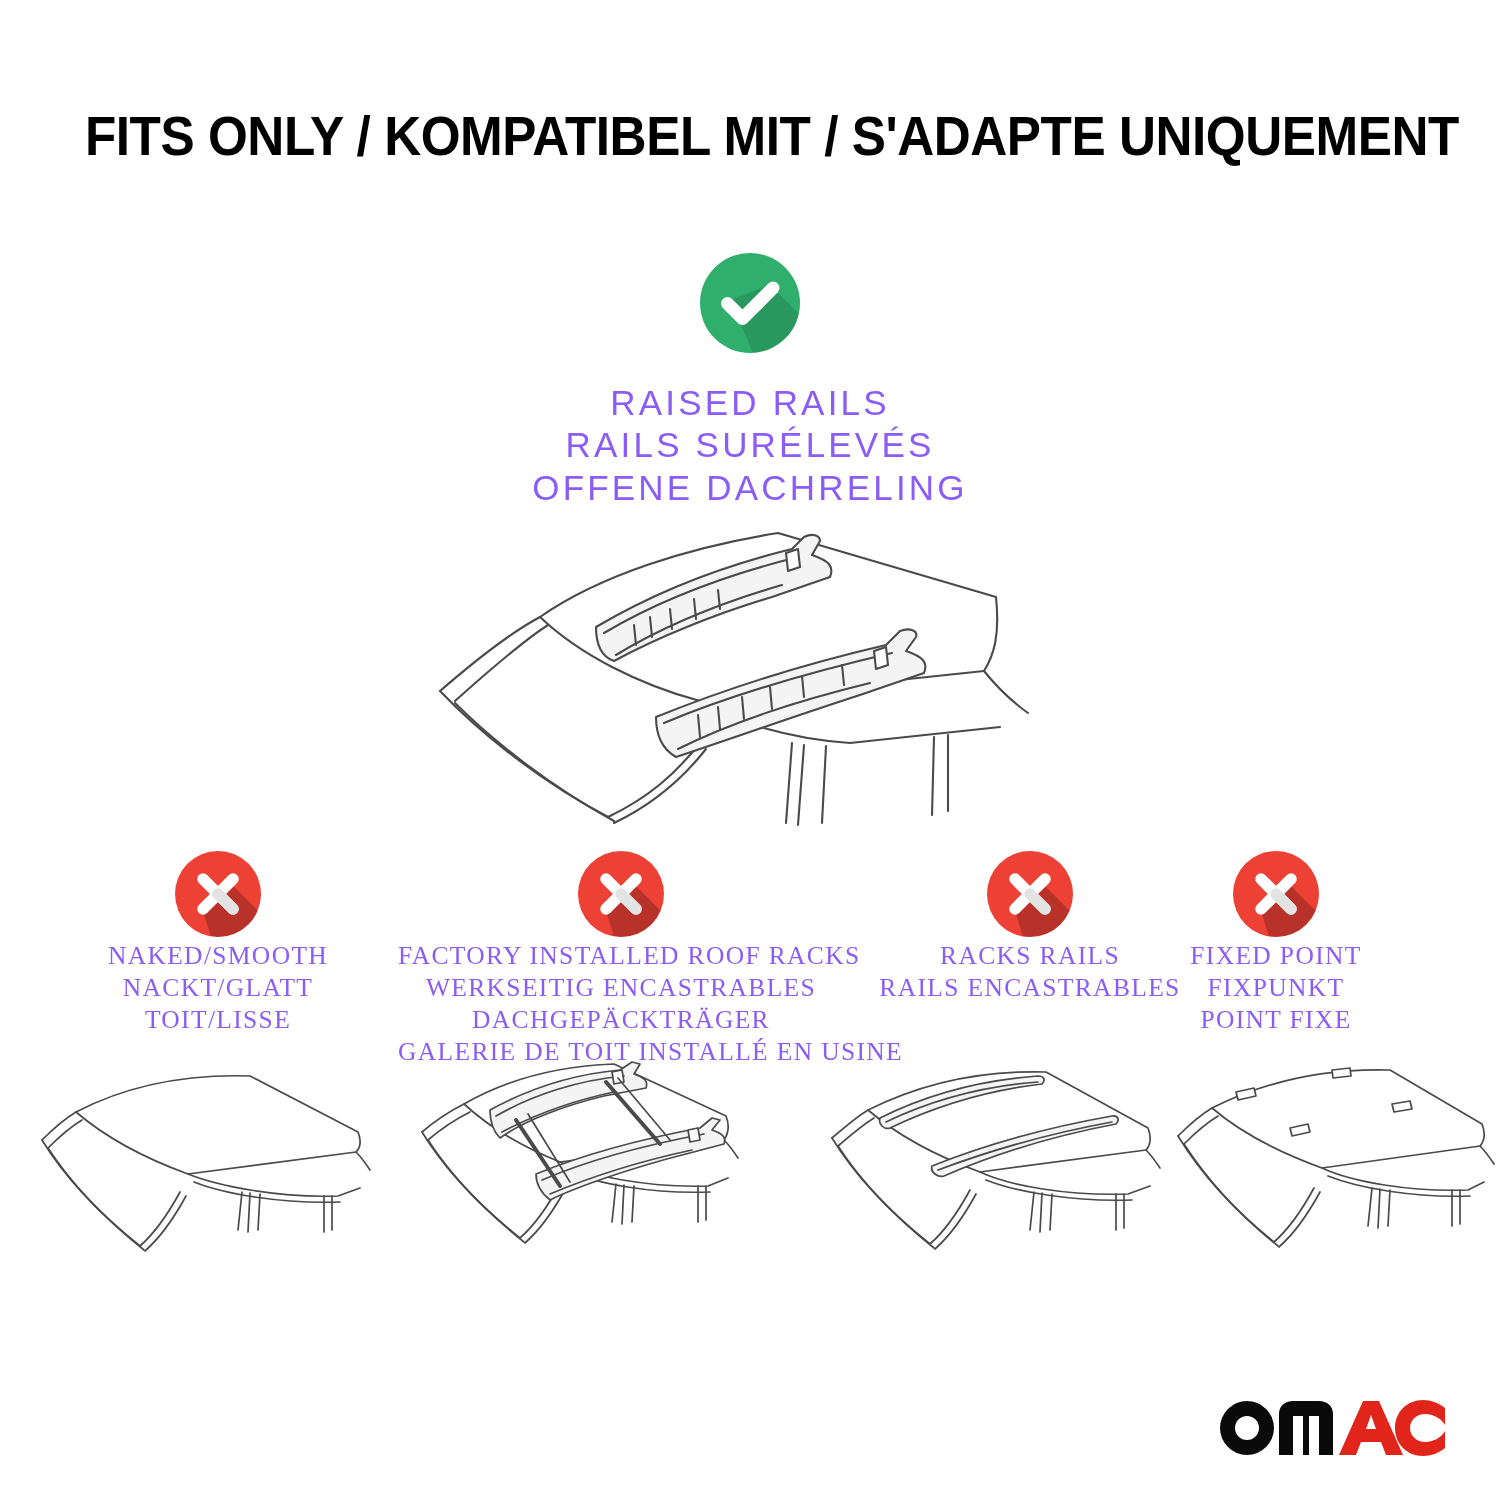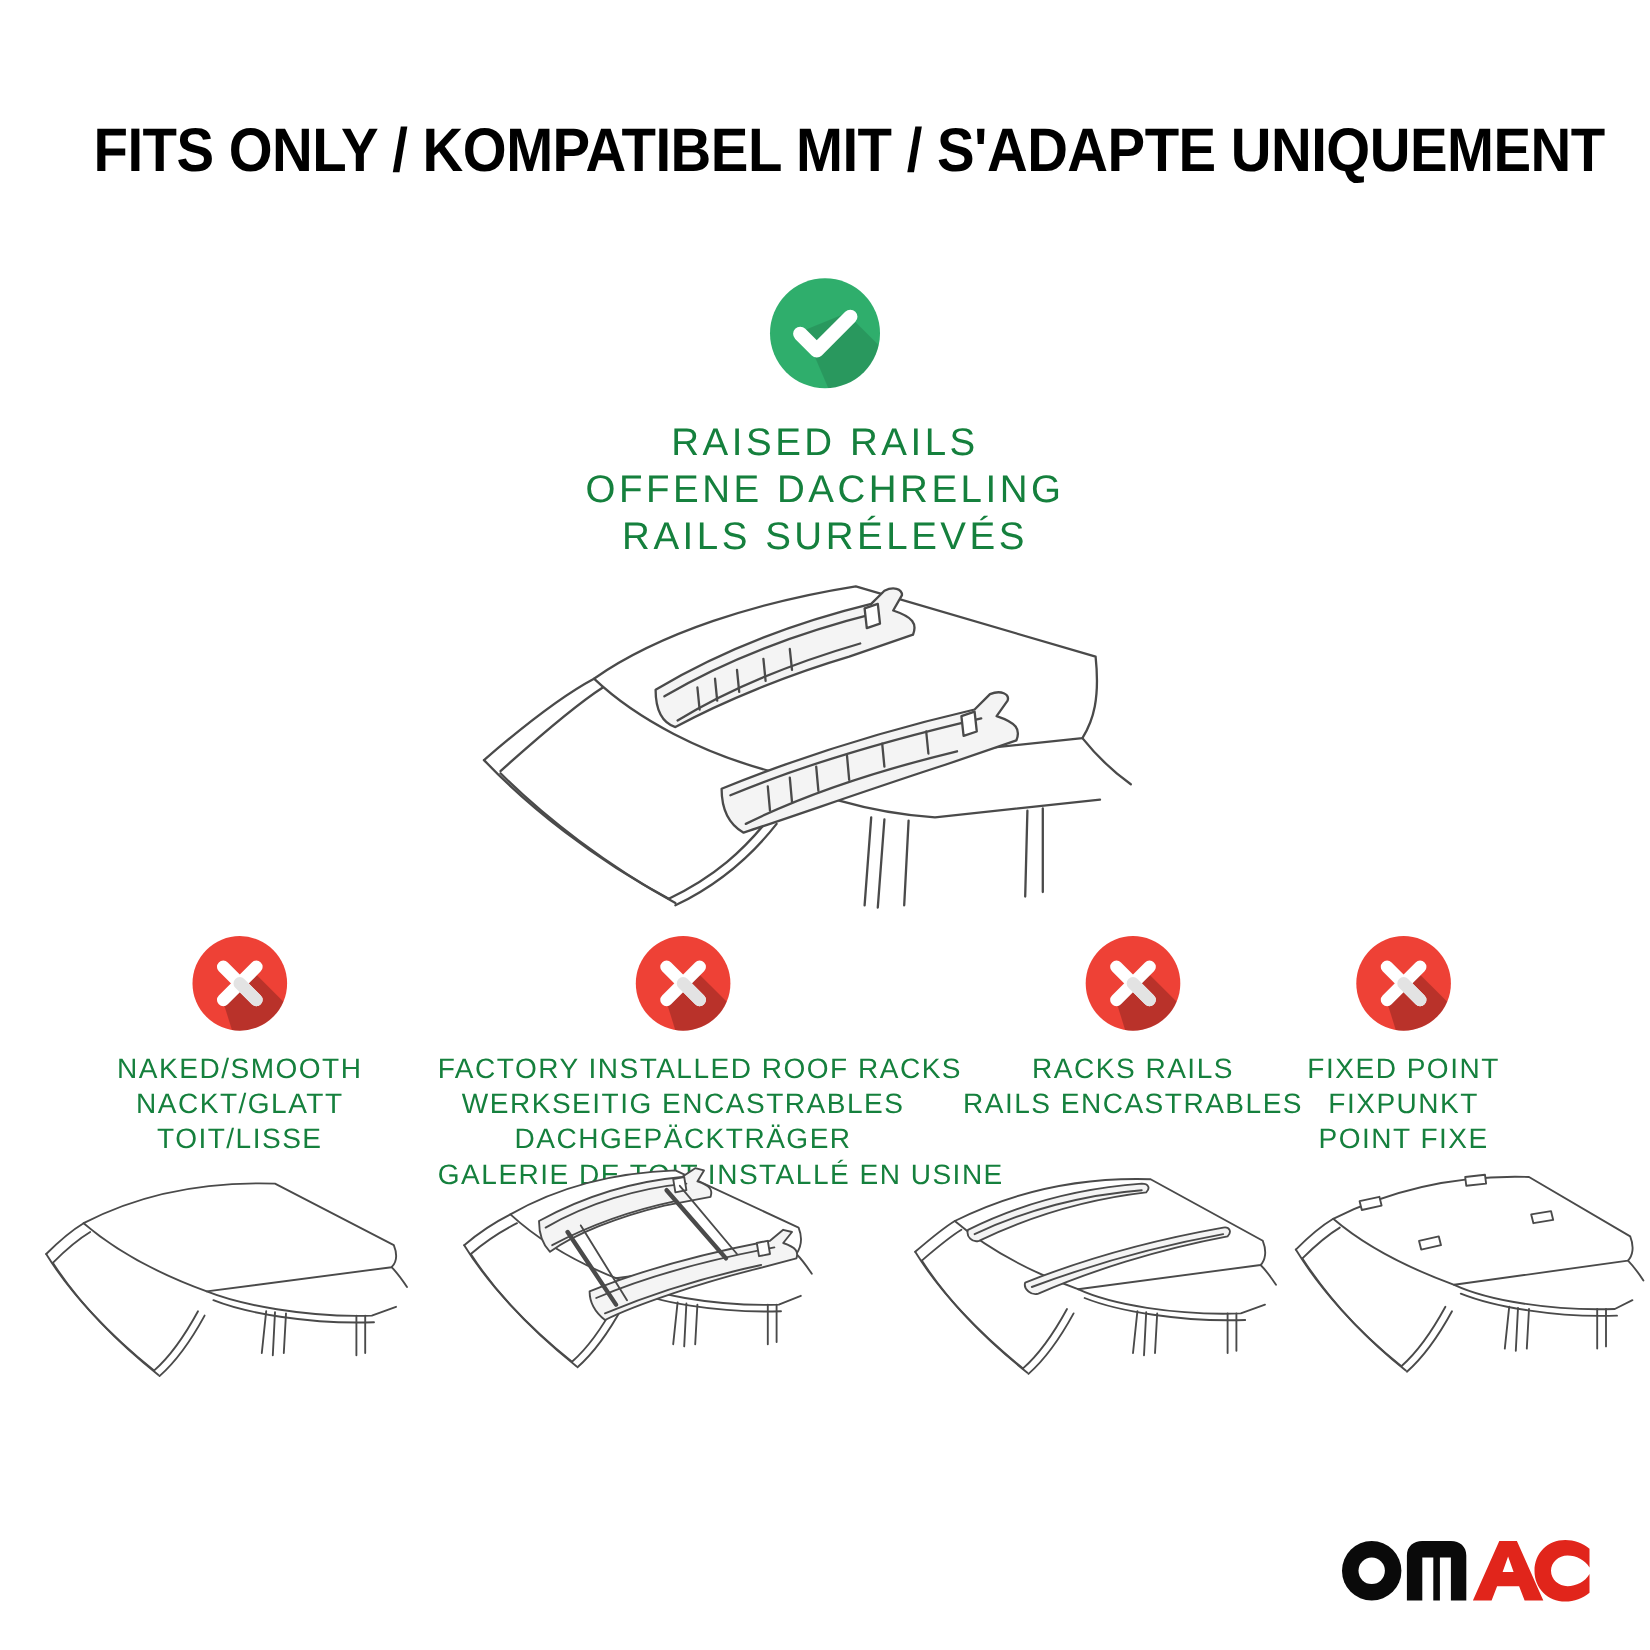--- a/index.html
+++ b/index.html
@@ -24,21 +24,21 @@
     color:#000000;
     white-space:nowrap;
     transform:scaleX(0.915);
     transform-origin:left top;
   }
 
   
   .label-block{
     text-align:center;
     font-weight:300;
-    color:#15803d;
+    color:#8b5cf6;
   }
   .label-block .ln{
     display:block;
     white-space:nowrap;
   }
 
   
   .top-section{
     position:absolute;
     left:0; top:250px;
@@ -66,24 +66,24 @@
   .reject{
     position:absolute;
     top:848px;
   }
   .reject .x-wrap{
     width:92px; height:92px;
     margin:0 auto;
     position:relative;
   }
   .reject .r-labels{
-    margin-top:16px;
     font-size:25.5px;
     letter-spacing:1.35px;
     line-height:1.255;
+    font-family:Liberation Serif, serif;
   }
 
   .r1{ left:48px;  width:340px; }
   .r2{ left:398px; width:446px; }
   .r3{ left:862px; width:336px; }
   .r4{ left:1151px;width:250px; }
 
   .r-illu{
     position:absolute;
     top:1062px;
@@ -122,22 +122,22 @@
 
         <path d="M72.5,34.5 L103,65 L103,103 L56,103 L33.5,50.5 Z" fill="#000000" opacity="0.12"></path>
       </g>
 
       <path d="M30.5,53.5 L45.5,68.5 L76,38" fill="none" stroke="#FFFFFF" stroke-width="13" stroke-linecap="round" stroke-linejoin="round"></path>
     </svg>
   </div>
 
   <div class="label-block top-labels">
     <span class="ln">RAISED RAILS</span>
+    <span class="ln">RAILS SURÉLEVÉS</span>
     <span class="ln">OFFENE DACHRELING</span>
-    <span class="ln">RAILS SURÉLEVÉS</span>
   </div>
 </div>
 
 <div class="hero-illu">
   <svg viewBox="0 0 700 330" width="700" height="330">
     <g fill="none" stroke="#4A4A4A" stroke-width="2.1" stroke-linejoin="round" stroke-linecap="round">
 
       <path d="M140,112 C200,70 290,42 378,28 L596,92 C600,130 594,150 584,166
                L300,196 C240,180 180,150 140,112 Z" fill="#ffffff"></path>
 

